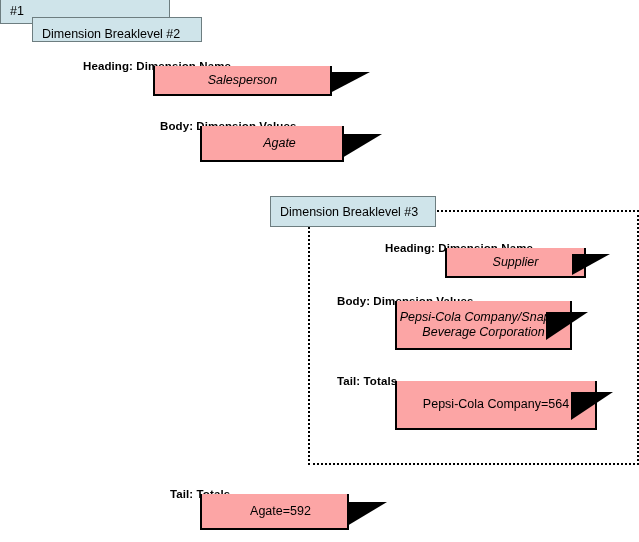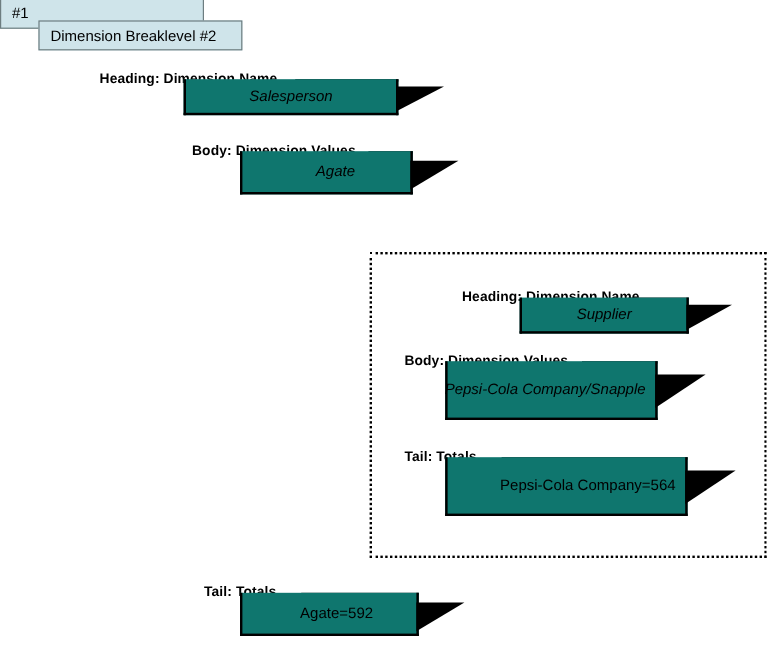--- a/index.html
+++ b/index.html
@@ -60,30 +60,30 @@
   
   .callout .co-toprule {
     position: absolute;
     height: 0;
     border-top: 2px solid #000;
   }
   
   .callout .co-box {
     position: absolute;
     box-sizing: border-box;
-    background: #0f766e;
+    background: #fca5a5;
     border-left: 2px solid #000;
     border-bottom: 2px solid #000;
     border-right: 2px solid #000;
     display: flex;
     flex-direction: column;
     justify-content: center;
   }
   .callout .co-box.centered { align-items: center; }
-  .callout .co-box.lefted   { align-items: flex-end; }
+  .callout .co-box.lefted   { align-items: center; margin-left: 24px; }
   .callout .co-text {
     font-size: 12.5px;
     line-height: 15px;
     padding: 0 8px;
     white-space: nowrap;
   }
   .callout .co-text.italic { font-style: italic; }
   .callout .co-text.plain  { font-style: normal; }
 
   
@@ -95,21 +95,21 @@
 </style>
 </head>
 <body>
 
 <div id="canvas">
 
   <div class="blbox" style="left:0px; top:-3px; width:170px; height:27px;">
     <span class="bl-label">#1</span>
   </div>
 
-  <div class="blbox" style="left:32px; top:17px; width:170px; height:25px;">
+  <div class="blbox" style="left:32px; top:17px; width:170px; height:25px;align-items:flex-end;">
     <span class="bl-label">Dimension Breaklevel #2</span>
   </div>
 
   <div class="callout" style="left:83px; top:60px; width:250px; height:40px;">
     <span class="co-label">Heading: Dimension Name</span>
     <div class="co-toprule" style="left:163px; top:6px; width:86px;"></div>
     <div class="co-box centered" style="left:70px; top:6px; width:179px; height:30px;">
       <span class="co-text italic">Salesperson</span>
     </div>
     <div class="co-flag" style="left:247px; top:12px;
@@ -125,38 +125,42 @@
       <span class="co-text italic">Agate</span>
     </div>
     <div class="co-flag" style="left:182px; top:14px;
                 border-top:0 solid transparent;
                 border-left:40px solid #000000;
                 border-bottom:24px solid transparent;"></div>
   </div>
 
   <div class="dotted-region" style="left:308px; top:210px; width:331px; height:255px;"></div>
 
+  <div class="blbox" style="left:270px; top:196px; width:166px; height:31px;">
+    <span class="bl-label">Dimension Breaklevel #3</span>
+  </div>
 
   <div class="callout" style="left:385px; top:242px; width:250px; height:40px;">
     <span class="co-label">Heading: Dimension Name</span>
     <div class="co-toprule" style="left:138px; top:6px; width:51px;"></div>
-    <div class="co-box centered" style="left:48px; top:6px; width:141px; height:30px;">
+    <div class="co-box centered" style="left:60px; top:6px; width:141px; height:30px;">
       <span class="co-text italic">Supplier</span>
     </div>
     <div class="co-flag" style="left:187px; top:12px;
                 border-top:0 solid transparent;
                 border-left:38px solid #000000;
                 border-bottom:21px solid transparent;"></div>
   </div>
 
   <div class="callout" style="left:337px; top:295px; width:290px; height:60px;">
     <span class="co-label">Body: Dimension Values</span>
     <div class="co-toprule" style="left:148px; top:6px; width:63px;"></div>
     <div class="co-box lefted" style="left:34px; top:6px; width:177px; height:49px;">
       <span class="co-text italic">Pepsi-Cola Company/Snapple</span>
+      <span class="co-text italic">Beverage Corporation</span>
     </div>
     <div class="co-flag" style="left:209px; top:17px;
                 border-top:0 solid transparent;
                 border-left:42px solid #000000;
                 border-bottom:28px solid transparent;"></div>
   </div>
 
   <div class="callout" style="left:337px; top:375px; width:290px; height:62px;">
     <span class="co-label">Tail: Totals</span>
     <div class="co-toprule" style="left:81px; top:6px; width:155px;"></div>

